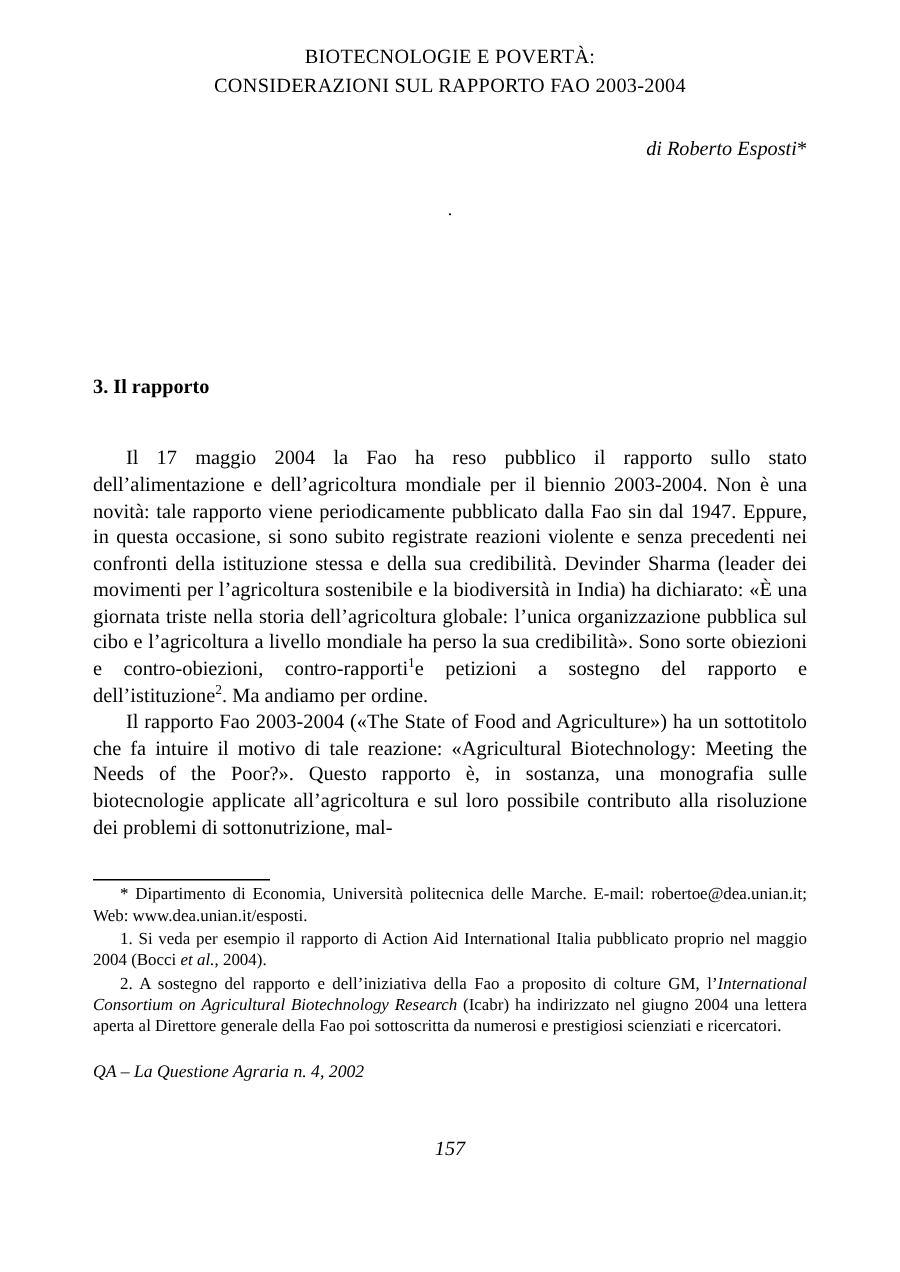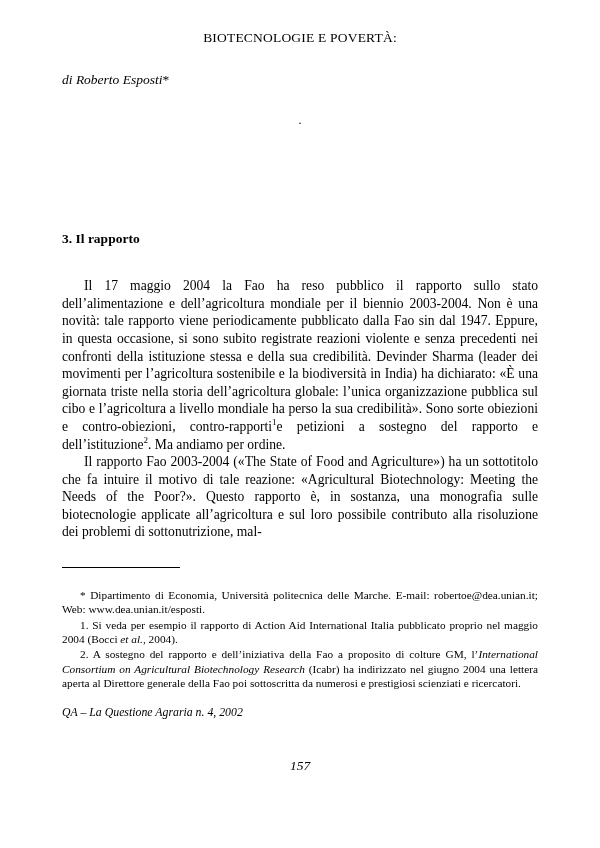--- a/index.html
+++ b/index.html
@@ -26,21 +26,21 @@
     margin-top: 4px;
   }
   .title-line {
     font-size: 13.5px;
     letter-spacing: 0.2px;
     line-height: 1.42;
     font-variant: small-caps;
     text-transform: uppercase;
   }
   .author {
-    text-align: left;
+    text-align: right;
     font-style: italic;
     font-size: 13.5px;
     margin-top: 25px;
   }
   .author .star {
     font-style: normal;
   }
   .dot-mark {
     text-align: center;
     font-size: 12px;
@@ -68,21 +68,21 @@
     vertical-align: super;
     line-height: 0;
   }
   .rule {
     width: 118px;
     height: 1px;
     background: #000;
     margin: 26px 0 0 0;
   }
   .notes {
-    margin-top: 20px;
+    margin-top: 2px;
     font-size: 11.3px;
     line-height: 1.27;
     text-align: justify;
   }
   .notes p {
     margin: 0 0 1px 0;
     text-indent: 18px;
   }
   .notes p.first {
     text-indent: 18px;
@@ -103,20 +103,21 @@
   }
   i.ital { }
 </style>
 </head>
 <body>
 
 <div class="page">
 
   <div class="title-block">
     <div class="title-line">Biotecnologie e povertà:</div>
+    <div class="title-line">Considerazioni sul rapporto Fao 2003-2004</div>
   </div>
 
   <div class="author">
     <span>di Roberto Esposti</span><span class="star">*</span>
   </div>
 
   <div class="dot-mark">.</div>
 
   <div class="section-head">3. Il rapporto</div>
 

